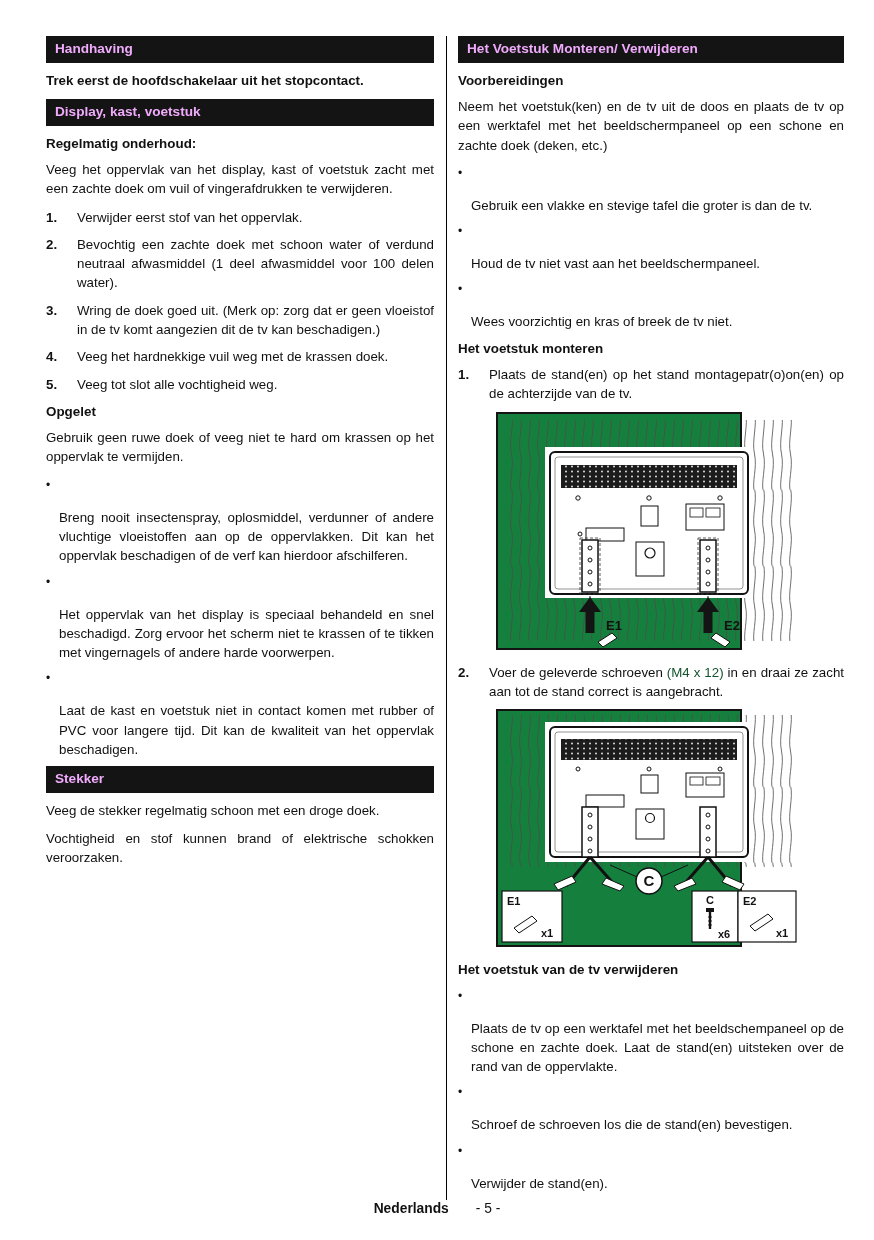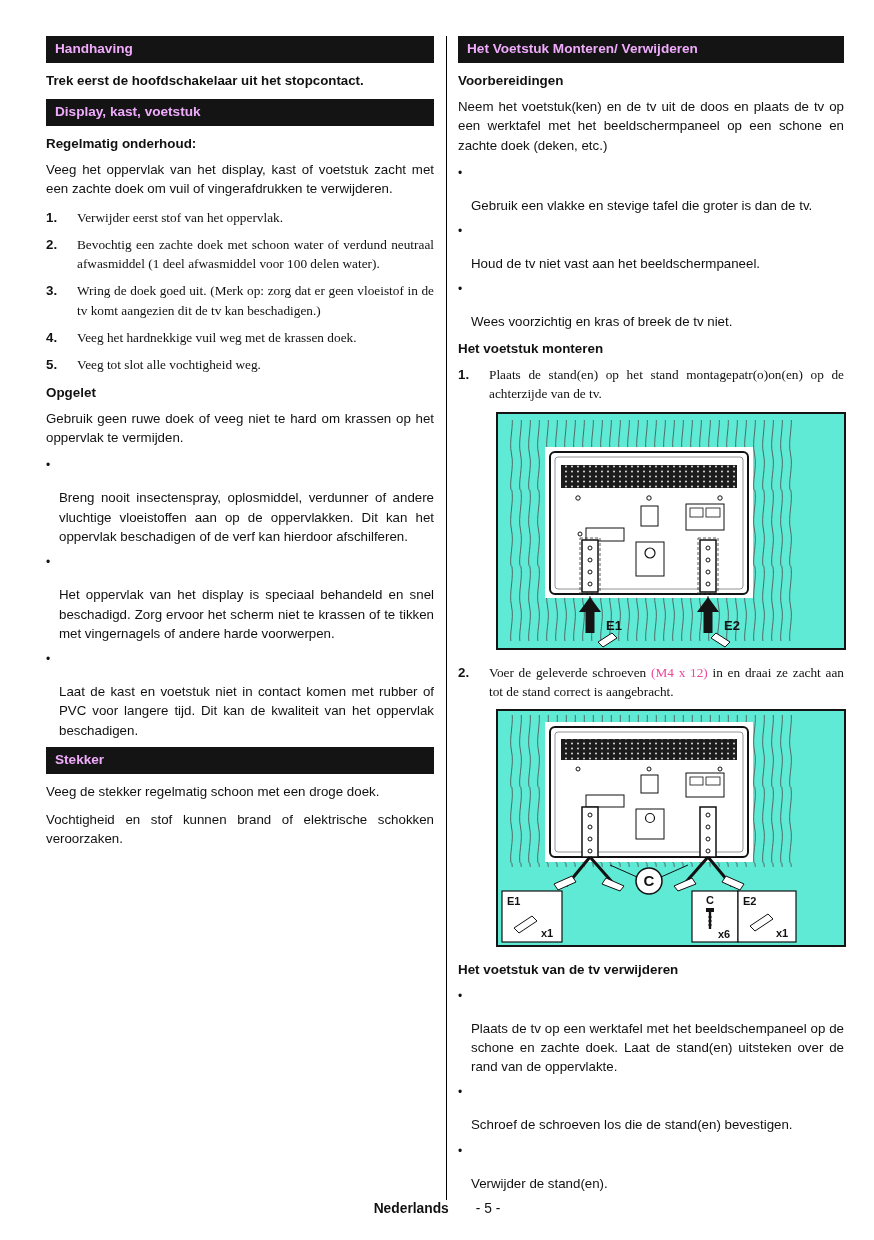--- a/index.html
+++ b/index.html
@@ -20,30 +20,30 @@
     background:#141414; color:#f0abfc;
     font-weight:bold; font-size:13.6px;
     padding:3px 8px 4px 9px;
     margin:2px 0 8px 0;
   }
   p.body { text-align:justify; margin-bottom:9px; }
   p.lead { font-weight:bold; margin-bottom:9px; }
   h4.sub { font-size:13.4px; font-weight:bold; margin:2px 0 7px 0; }
   .step { display:flex; margin-bottom:8px; }
   .step .num { font-weight:bold; flex:none; width:31px; }
-  .step .txt { flex:1; text-align:justify;font-family:Liberation Serif, serif; }
+  .step .txt { flex:1; text-align:justify; }
   .bullet { display:flex; margin-bottom:7px; }
   .bullet .dot { flex:none; width:13px; font-size:12px; padding-top:1px; }
   .bullet .txt { flex:1; text-align:justify;margin-top:32px; }
-  .red { color:#ec4899; }
+  .red { color:#14532d; }
   .figure {
     border:2px solid #141414;
-    width:350px;
+    width:246px;
     margin:5px 0 13px 38px;
-    background:#5eead4;
+    background:#15803d;
   }
   .figure svg { display:block; }
   svg text { font-family:"Liberation Sans", sans-serif; fill:#111; }
   .footer {
     position:absolute; left:0; bottom:24px; width:874px;
     text-align:center; font-size:13.8px;
   }
   .footer .lang { font-weight:bold; margin-right:27px; }
   .footer .pg { font-weight:normal; }
 </style>

